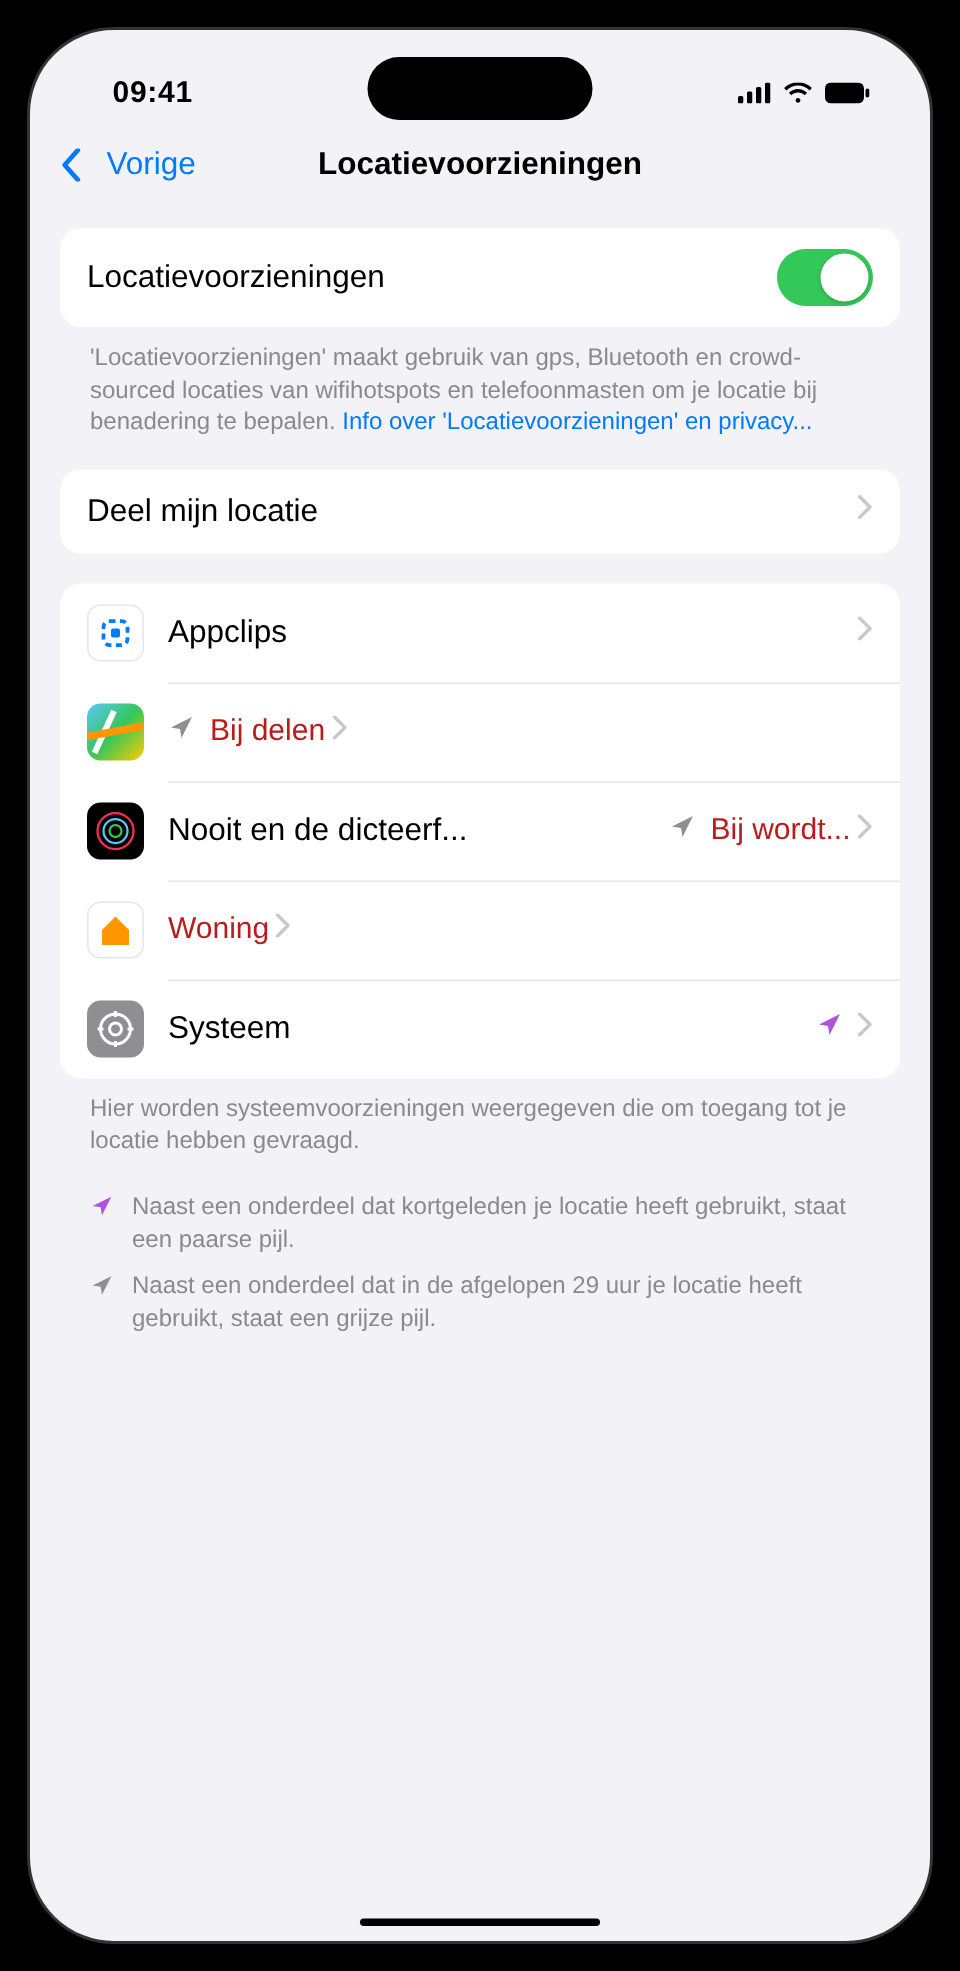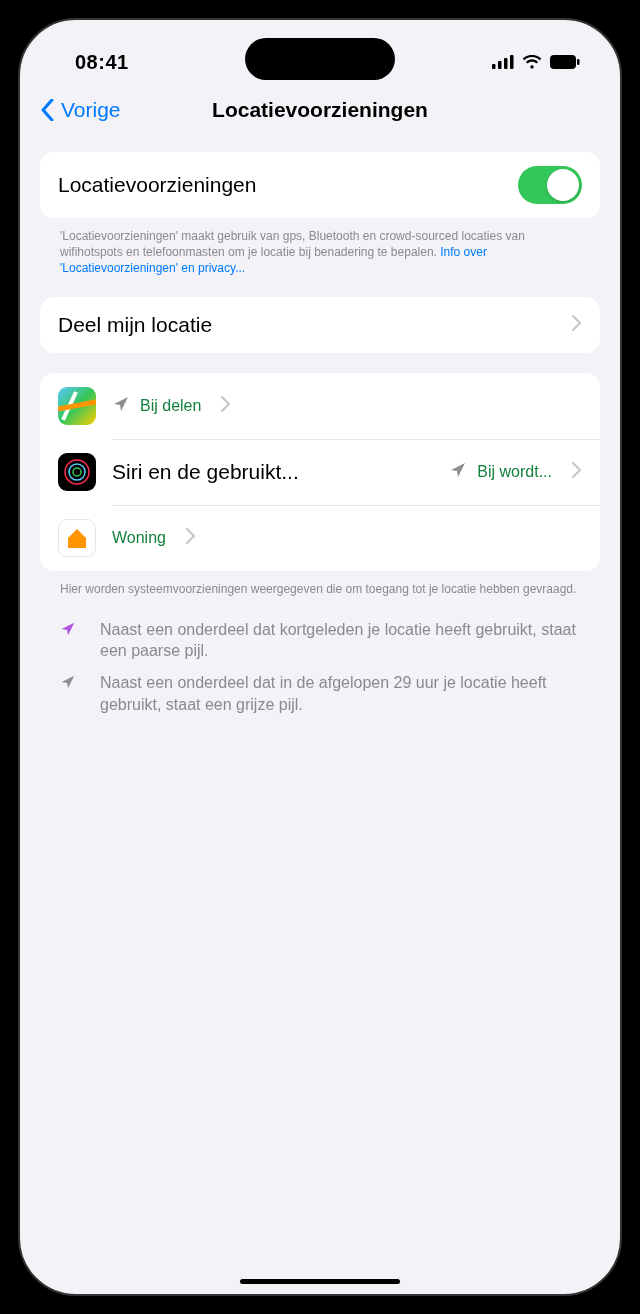--- a/index.html
+++ b/index.html
@@ -54,21 +54,21 @@
       display: flex;
       align-items: center;
       padding: 8px 20px 14px 20px;
       position: relative;
     }
     .back-btn {
       display: flex;
       align-items: center;
       color: #007aff;
       font-size: 21px;
-      gap: 6px;
+      gap: 16px;
     }
     .nav-title {
       position: absolute;
       left: 50%;
       transform: translateX(-50%);
       font-size: 21px;
       font-weight: 600;
       color: #000;
     }
     .content {
@@ -100,23 +100,23 @@
     .app-row + .app-row::before { left: 72px; }
     .row-label {
       flex: 1;
       font-size: 21px;
       color: #000;
       white-space: nowrap;
       overflow: hidden;
       text-overflow: ellipsis;
     }
     .row-value {
-      font-size: 16px;
-      color: #15803d;
-      margin-right: 20px;
+      font-size: 20px;
+      color: #b91c1c;
+      margin-right: 5px;
       white-space: nowrap;
       overflow: hidden;
       text-overflow: ellipsis;
       max-width: 140px;
     }
     .chevron {
       color: #c7c7cc;
       flex-shrink: 0;
     }
     .toggle {
@@ -131,21 +131,21 @@
       position: absolute;
       right: 3px;
       top: 3px;
       width: 32px;
       height: 32px;
       background: #fff;
       border-radius: 50%;
       box-shadow: 0 1px 3px rgba(0,0,0,0.2);
     }
     .footer-text {
-      font-size: 12px;
+      font-size: 16px;
       color: #8a8a8e;
       padding: 10px 20px 0 20px;
       line-height: 1.35;
     }
     .footer-link { color: #007aff; }
     .app-icon {
       width: 38px;
       height: 38px;
       border-radius: 9px;
       margin-right: 16px;
@@ -161,21 +161,21 @@
     .icon-system { background: #8e8e93; }
     .arrow-indicator {
       margin-right: 10px;
       flex-shrink: 0;
     }
     .legend {
       padding: 12px 20px 0 20px;
     }
     .legend-row {
       display: flex;
-      gap: 24px;
+      gap: 12px;
       font-size: 16px;
       color: #8a8a8e;
       line-height: 1.35;
       margin-top: 10px;
     }
     .legend-icon { flex-shrink: 0; margin-top: 2px; }
     .home-indicator {
       position: absolute;
       bottom: 10px;
       left: 50%;
@@ -187,21 +187,21 @@
     }
   </style>
 </head>
 <body>
 
 <div class="device-frame">
   <div class="device-inner">
     <div class="dynamic-island"></div>
 
     <div class="status-bar">
-      <span class="status-time">08:41</span>
+      <span class="status-time">09:41</span>
       <div class="status-icons">
         <span class="signal-icon">
           <svg width="22" height="14" viewBox="0 0 22 14">
               <rect x="0" y="9" width="3.5" height="5" rx="1" fill="#000"></rect>
               <rect x="6" y="6" width="3.5" height="8" rx="1" fill="#000"></rect>
               <rect x="12" y="3" width="3.5" height="11" rx="1" fill="#000"></rect>
               <rect x="18" y="0" width="3.5" height="14" rx="1" fill="#000"></rect>
             </svg>
         </span>
         <span class="wifi-icon">
@@ -250,20 +250,34 @@
             <svg width="10" height="16" viewBox="0 0 10 16">
                 <path d="M1 1l7 7-7 7" stroke="#c7c7cc" stroke-width="2.2" fill="none" stroke-linecap="round" stroke-linejoin="round"></path>
               </svg>
           </span>
         </div>
       </div>
 
 
       <div class="group">
 
+        <div class="row app-row">
+          <div class="app-icon icon-appclips">
+            <svg width="24" height="24" viewBox="0 0 24 24">
+                <rect x="4" y="4" width="16" height="16" rx="4" fill="none" stroke="#007aff" stroke-width="2.5" stroke-dasharray="4 3"></rect>
+                <rect x="9" y="9" width="6" height="6" rx="1.5" fill="#007aff"></rect>
+              </svg>
+          </div>
+          <span class="row-label">Appclips</span>
+          <span class="chevron">
+            <svg width="10" height="16" viewBox="0 0 10 16">
+                <path d="M1 1l7 7-7 7" stroke="#c7c7cc" stroke-width="2.2" fill="none" stroke-linecap="round" stroke-linejoin="round"></path>
+              </svg>
+          </span>
+        </div>
 
         <div class="row app-row">
           <div class="app-icon icon-maps">
             <svg width="38" height="38" viewBox="0 0 38 38">
                 <path d="M5 33 L18 5" stroke="#fff" stroke-width="4"></path>
                 <path d="M0 22 L38 15" stroke="#ff9500" stroke-width="5"></path>
               </svg>
           </div>
           <span class="arrow-indicator">
             <svg width="18" height="18" viewBox="0 0 18 18">
@@ -279,21 +293,21 @@
         </div>
 
         <div class="row app-row">
           <div class="app-icon icon-siri">
             <svg width="38" height="38" viewBox="0 0 38 38">
                 <circle cx="19" cy="19" r="12" fill="none" stroke="#ff2d55" stroke-width="1.5"></circle>
                 <circle cx="19" cy="19" r="8" fill="none" stroke="#5ac8fa" stroke-width="1.5"></circle>
                 <circle cx="19" cy="19" r="4" fill="none" stroke="#34c759" stroke-width="1.5"></circle>
               </svg>
           </div>
-          <span class="row-label">Siri en de gebruikt...</span>
+          <span class="row-label">Nooit en de dicteerf...</span>
           <span class="arrow-indicator">
             <svg width="18" height="18" viewBox="0 0 18 18">
                 <path d="M2 9 L16 2 L9 16 L8 10 Z" fill="#8e8e93"></path>
               </svg>
           </span>
           <span class="row-value">Bij wordt...</span>
           <span class="chevron">
             <svg width="10" height="16" viewBox="0 0 10 16">
                 <path d="M1 1l7 7-7 7" stroke="#c7c7cc" stroke-width="2.2" fill="none" stroke-linecap="round" stroke-linejoin="round"></path>
               </svg>
@@ -307,20 +321,45 @@
               </svg>
           </div>
           <span class="row-value">Woning</span>
           <span class="chevron">
             <svg width="10" height="16" viewBox="0 0 10 16">
                 <path d="M1 1l7 7-7 7" stroke="#c7c7cc" stroke-width="2.2" fill="none" stroke-linecap="round" stroke-linejoin="round"></path>
               </svg>
           </span>
         </div>
 
+        <div class="row app-row">
+          <div class="app-icon icon-system">
+            <svg width="26" height="26" viewBox="0 0 26 26">
+                <circle cx="13" cy="13" r="10" fill="none" stroke="#fff" stroke-width="2"></circle>
+                <circle cx="13" cy="13" r="4" fill="none" stroke="#fff" stroke-width="2"></circle>
+                <g stroke="#fff" stroke-width="2">
+                  <line x1="13" y1="1" x2="13" y2="5"></line>
+                  <line x1="13" y1="21" x2="13" y2="25"></line>
+                  <line x1="1" y1="13" x2="5" y2="13"></line>
+                  <line x1="21" y1="13" x2="25" y2="13"></line>
+                </g>
+              </svg>
+          </div>
+          <span class="row-label">Systeem</span>
+          <span class="arrow-indicator">
+            <svg width="18" height="18" viewBox="0 0 18 18">
+                <path d="M2 9 L16 2 L9 16 L8 10 Z" fill="#af52de"></path>
+              </svg>
+          </span>
+          <span class="chevron">
+            <svg width="10" height="16" viewBox="0 0 10 16">
+                <path d="M1 1l7 7-7 7" stroke="#c7c7cc" stroke-width="2.2" fill="none" stroke-linecap="round" stroke-linejoin="round"></path>
+              </svg>
+          </span>
+        </div>
 
       </div>
 
       <div class="footer-text">Hier worden systeemvoorzieningen weergegeven die om toegang tot je locatie hebben gevraagd.</div>
 
       <div class="legend">
         <div class="legend-row">
           <span class="legend-icon">
             <svg width="16" height="16" viewBox="0 0 18 18">
                 <path d="M2 9 L16 2 L9 16 L8 10 Z" fill="#af52de"></path>

